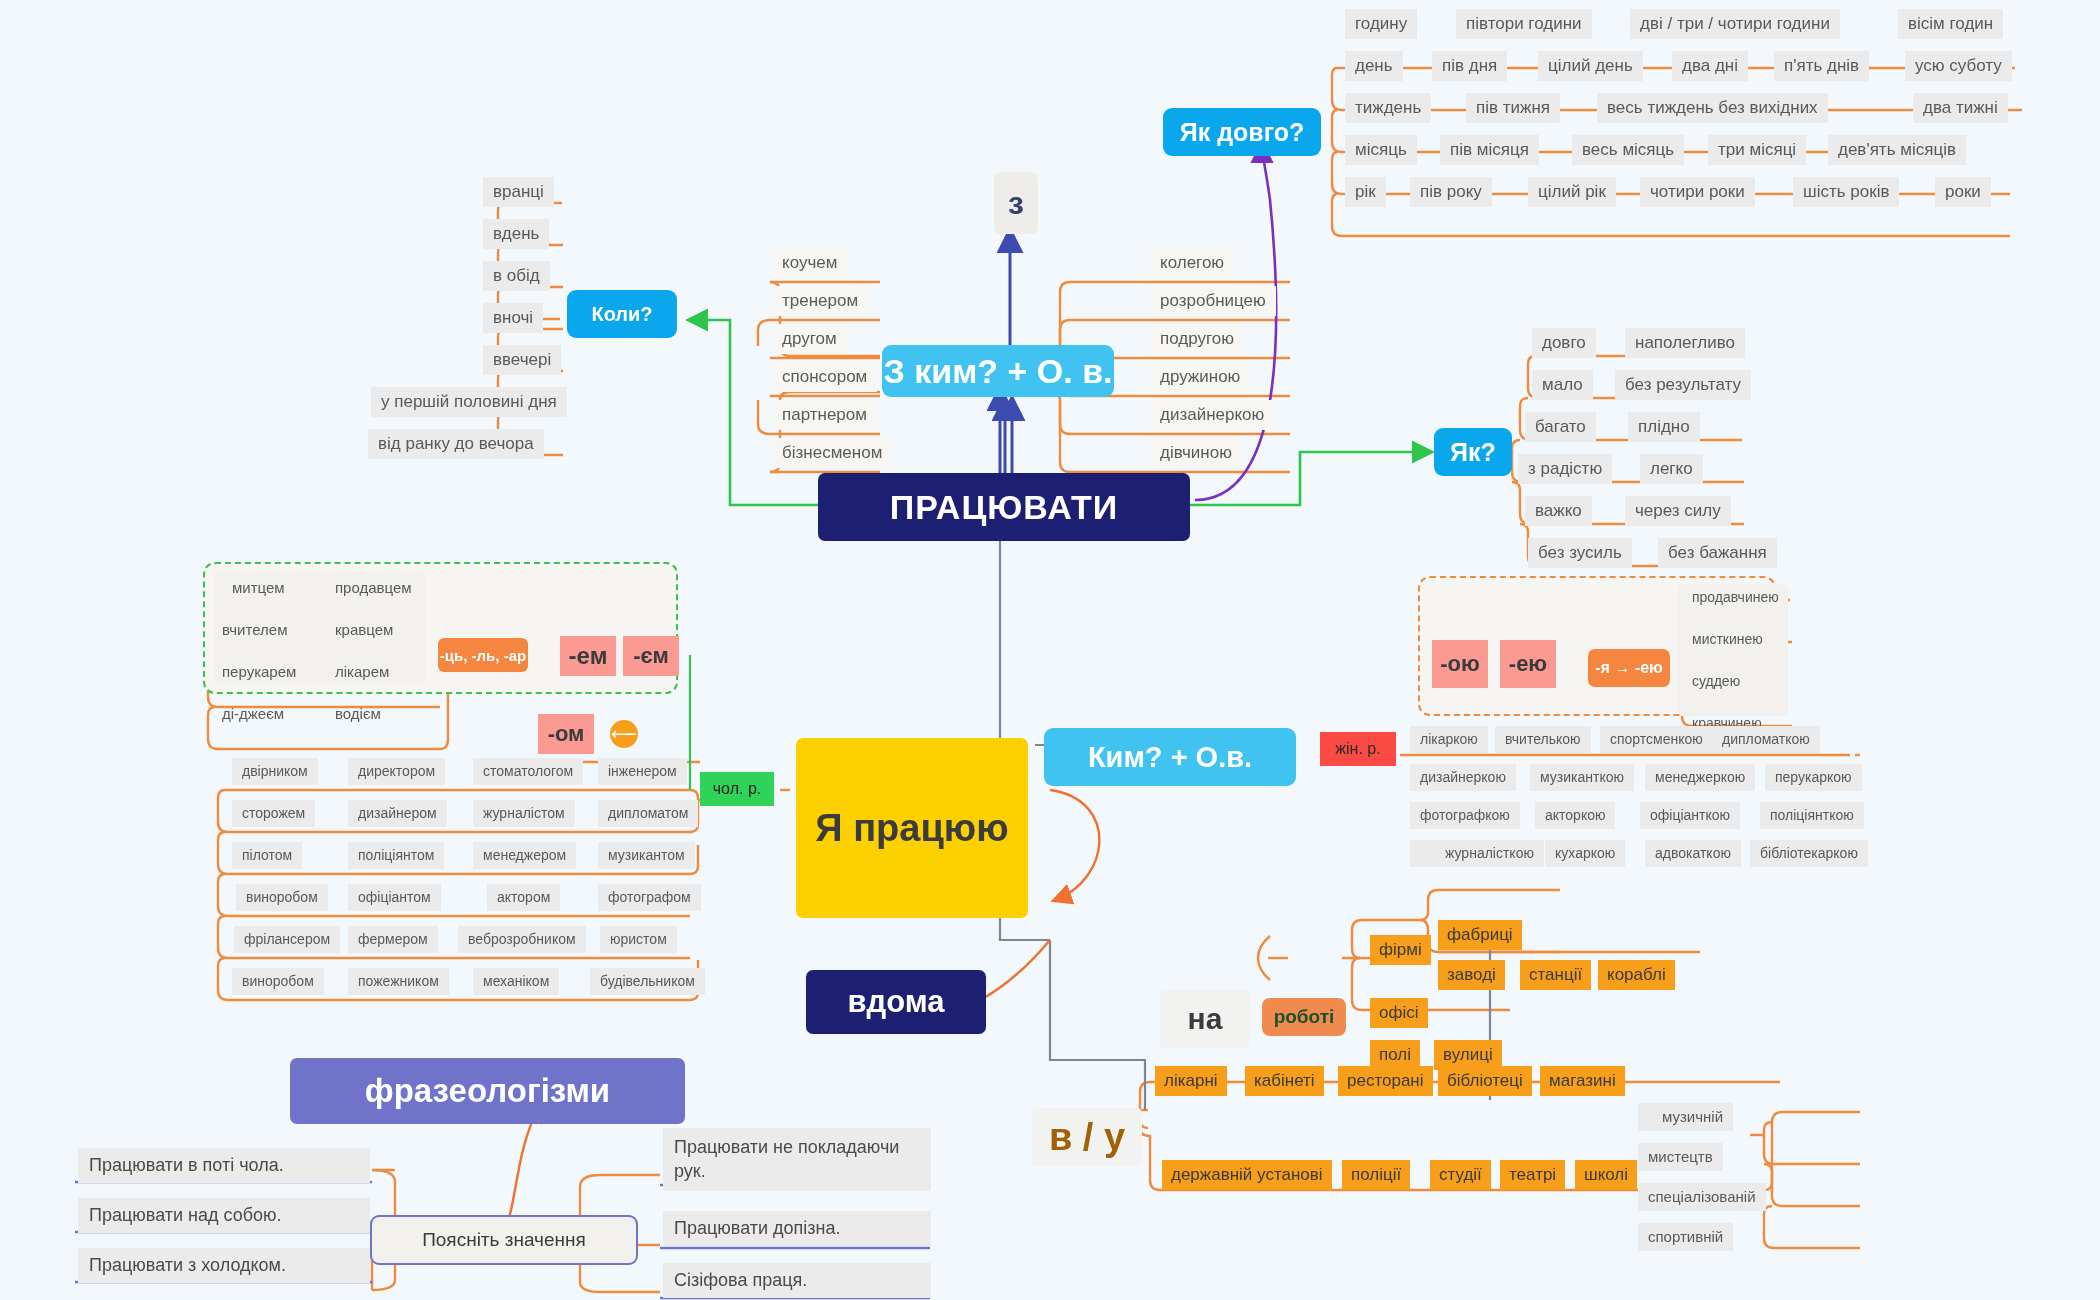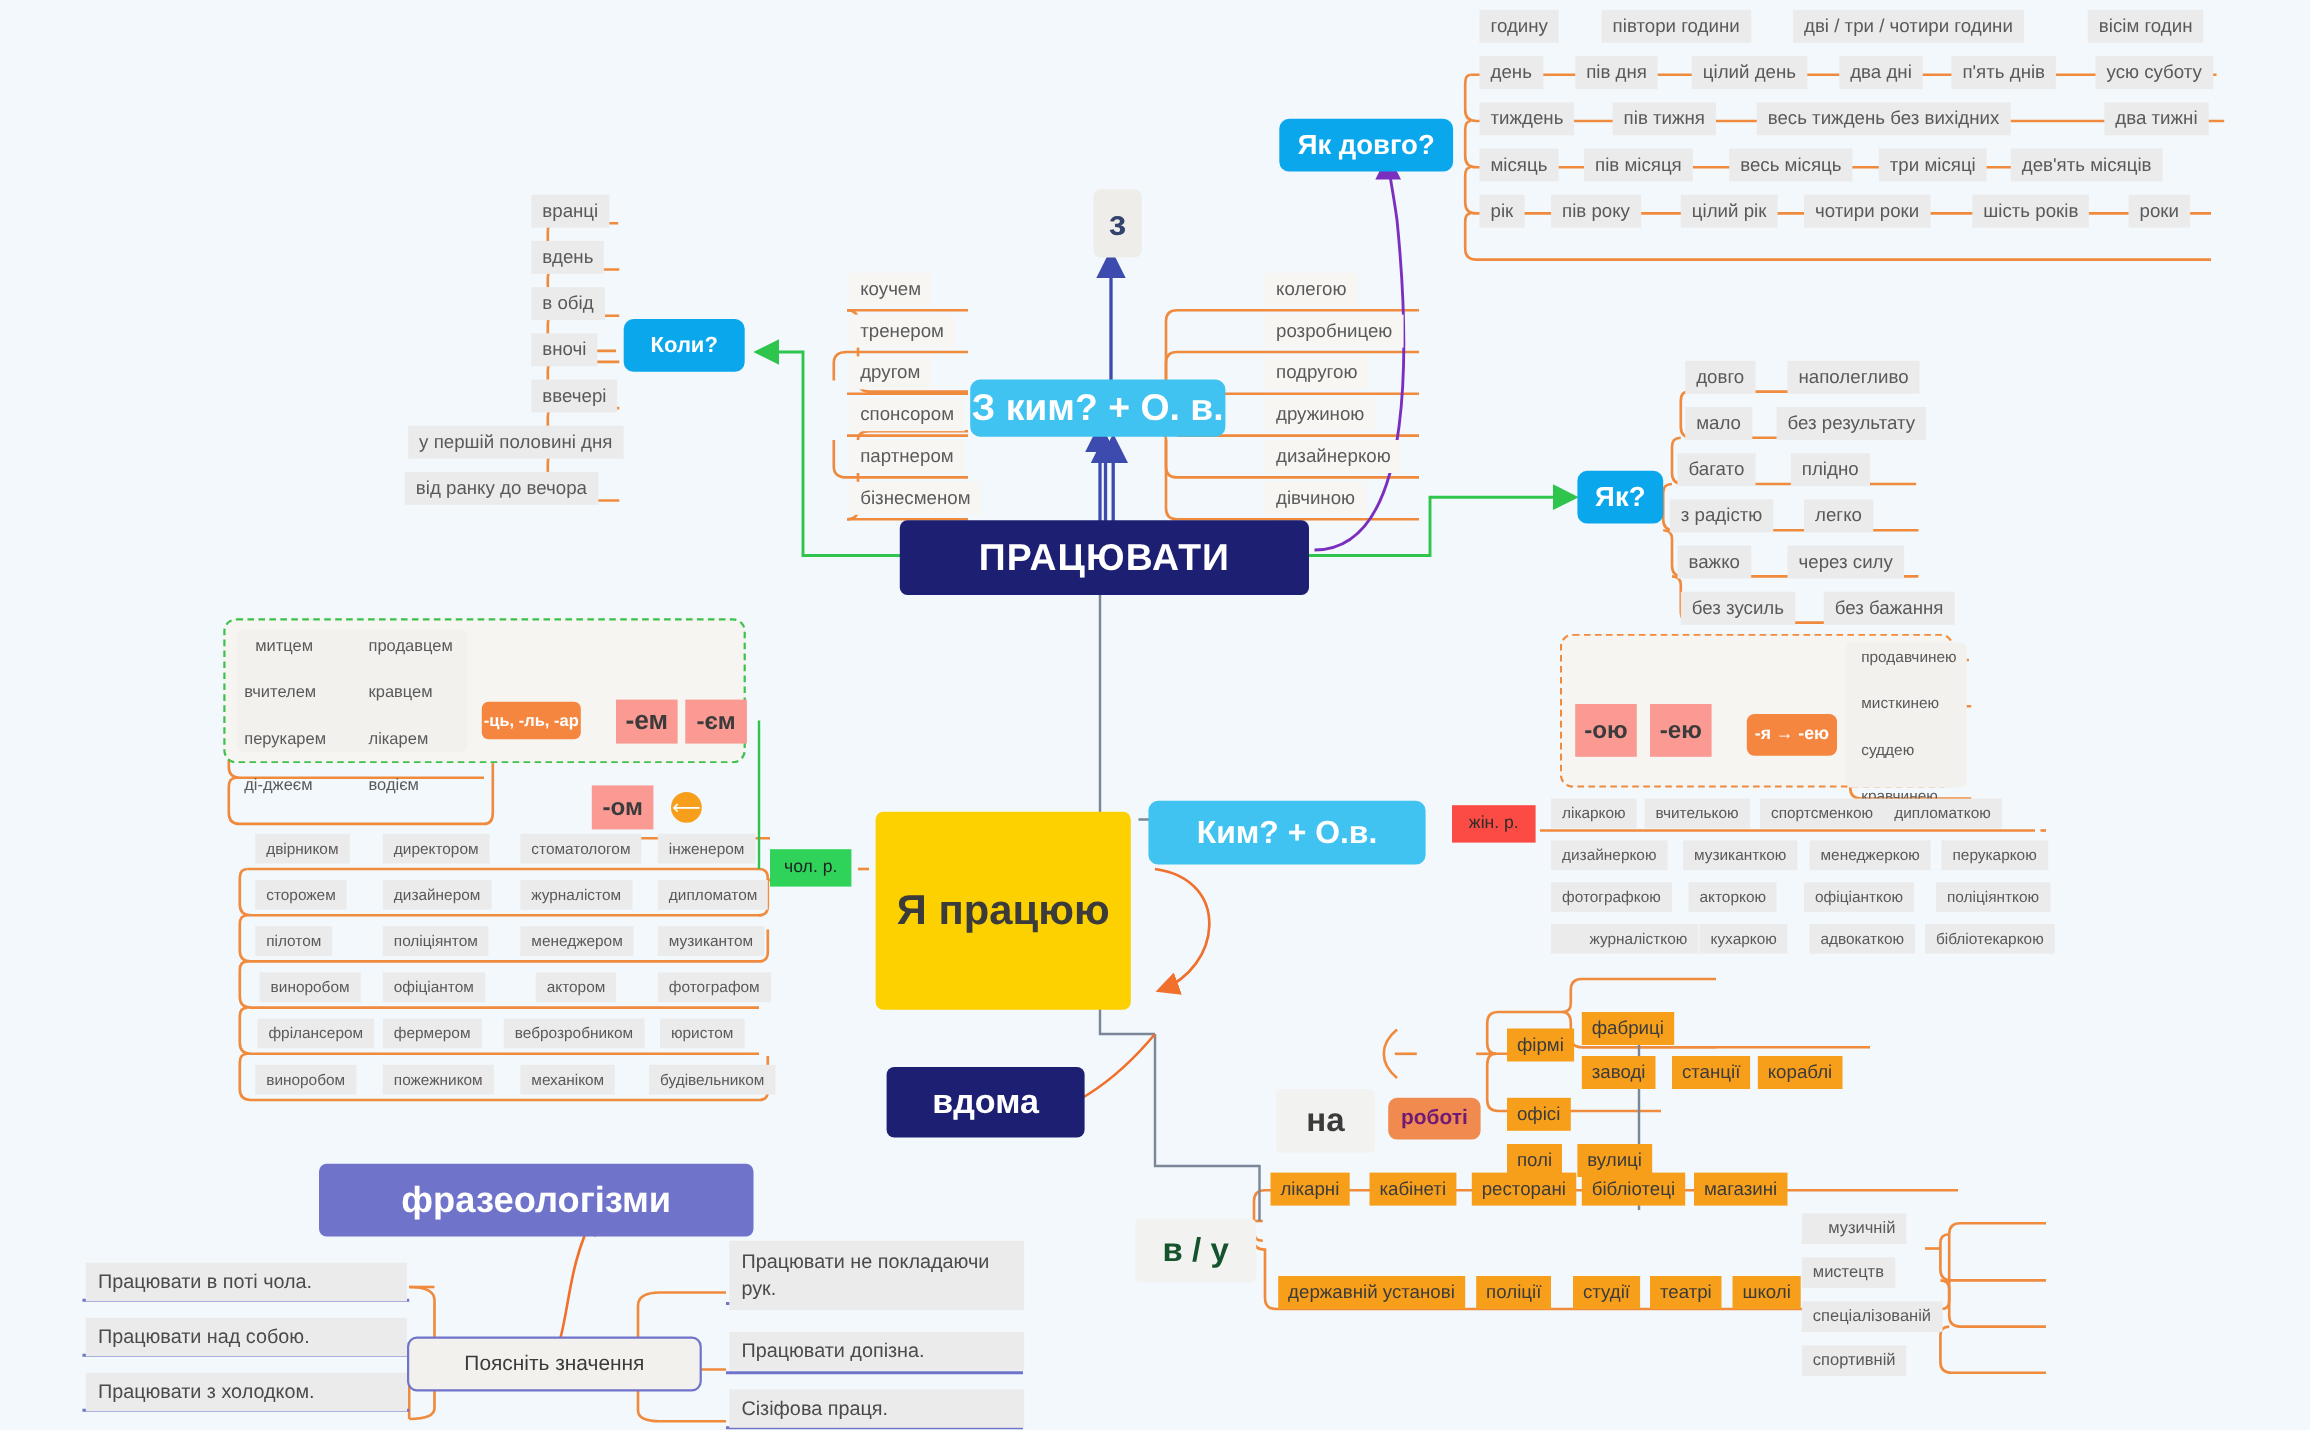--- a/index.html
+++ b/index.html
@@ -27,21 +27,21 @@
   .bigbox{position:absolute;display:flex;align-items:center;justify-content:center;
           box-sizing:border-box;text-align:center;}
   .navy{background:#1c1f72;color:#fff;border-radius:7px;font-weight:bold;}
   .cyan{background:#41c3f2;color:#fff;border-radius:9px;font-weight:bold;}
   .cyan-dark{background:#0aa7ec;color:#fff;border-radius:9px;font-weight:bold;}
   .yellow{background:#fdd000;color:#3b3b3b;border-radius:7px;font-weight:bold;}
   .violet{background:#6f74ca;color:#fff;border-radius:7px;font-weight:bold;}
   .greychip{background:#eeedea;color:#34436d;border-radius:7px;font-weight:bold;}
   .greychip2{background:#f2f2f0;color:#3b3b3b;border-radius:5px;font-weight:bold;}
   .orangechip{background:#f5863f;color:#fff;border-radius:7px;font-weight:bold;}
-  .orangechip2{background:#f08a4f;color:#701a75;border-radius:8px;font-weight:bold;}
+  .orangechip2{background:#f08a4f;color:#14532d;border-radius:8px;font-weight:bold;}
   .greenchip{background:#2fd35a;color:#1f1f1f;font-weight:normal;}
   .redchip{background:#fb4b44;color:#2c2c2c;font-weight:normal;}
   .pinkchip{background:#fa9a92;color:#3b3b3b;font-weight:bold;}
   .amber2{background:#fbb713;color:#3b3b3b;}
   .pale{background:#f7f6f3;color:#5a5a5a;}
 
   .dashgreen{position:absolute;border:2px dashed #3cc14b;border-radius:12px;background:#f6f5f2;box-sizing:border-box;}
   .dashorange{position:absolute;border:2px dashed #f08a3c;border-radius:12px;background:#f6f5f2;box-sizing:border-box;}
   .plainpanel{position:absolute;background:#f6f5f2;box-sizing:border-box;}
 
@@ -456,21 +456,21 @@
   <div class="placebox" style="left:1520px;top:960px;">станції</div>
   <div class="placebox" style="left:1598px;top:960px;">кораблі</div>
   <div class="placebox" style="left:1434px;top:1040px;">вулиці</div>
 
   <div class="placebox" style="left:1155px;top:1066px;">лікарні</div>
   <div class="placebox" style="left:1245px;top:1066px;">кабінеті</div>
   <div class="placebox" style="left:1338px;top:1066px;">ресторані</div>
   <div class="placebox" style="left:1438px;top:1066px;">бібліотеці</div>
   <div class="placebox" style="left:1540px;top:1066px;">магазині</div>
 
-  <div class="bigbox greychip2" style="left:1032px;top:1108px;width:110px;height:58px;font-size:30px;color:#14532d;">
+  <div class="bigbox greychip2" style="left:1032px;top:1108px;width:110px;height:58px;font-size:38px;color:#a16207;">
     <span>в / у</span>
   </div>
 
   <div class="placebox" style="left:1162px;top:1160px;">державній установі</div>
   <div class="placebox" style="left:1342px;top:1160px;">поліції</div>
   <div class="placebox" style="left:1430px;top:1160px;">студії</div>
   <div class="placebox" style="left:1500px;top:1160px;">театрі</div>
   <div class="placebox amber2" style="left:1575px;top:1160px;">школі</div>
 
   <div class="leaf small" style="left:1638px;top:1103px;padding-left:24px;">музичній</div>

